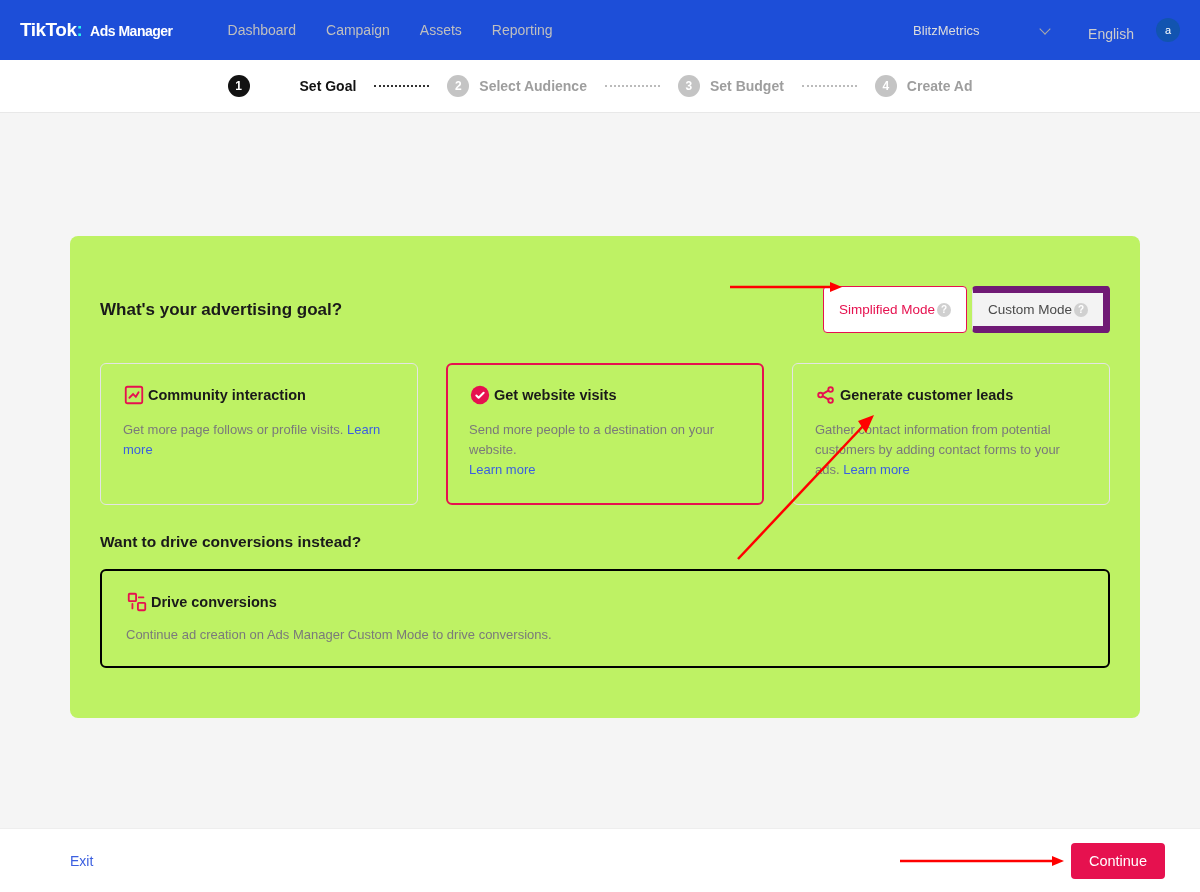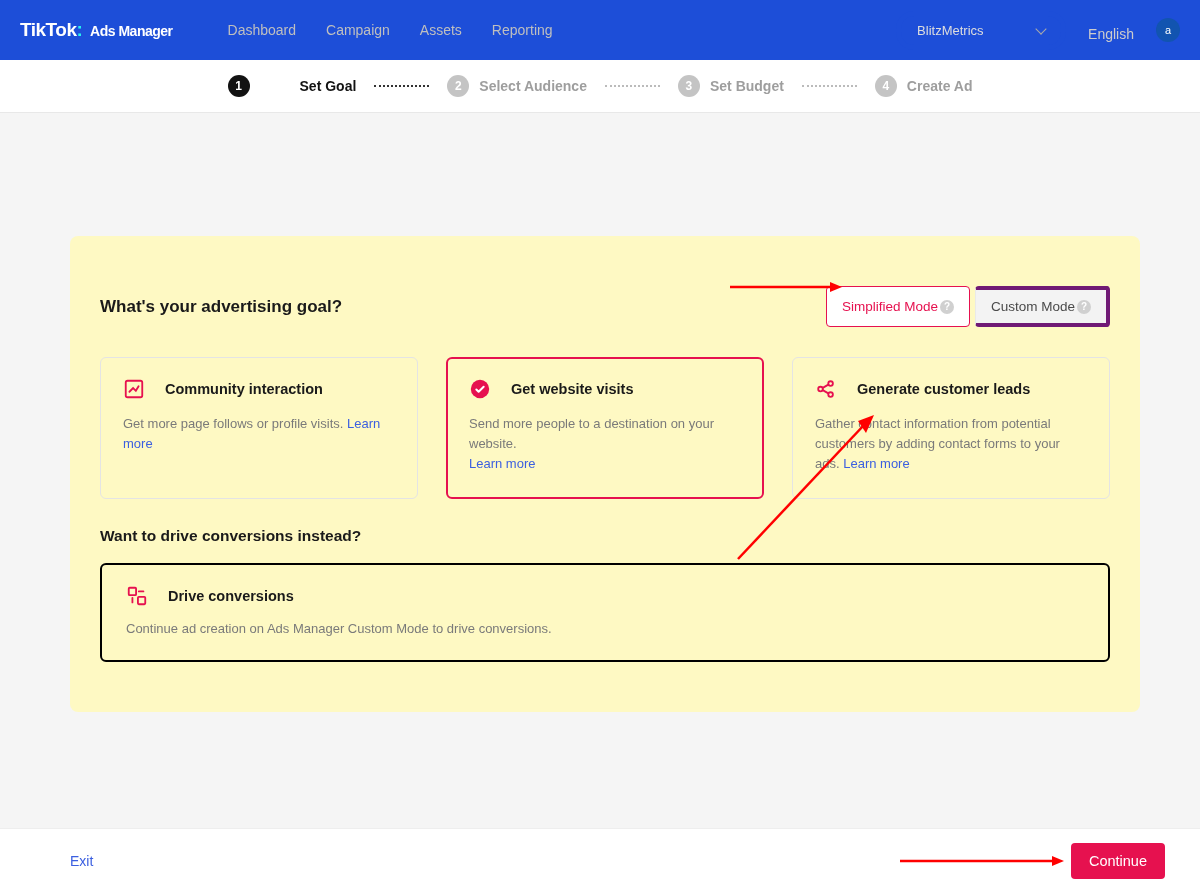--- a/index.html
+++ b/index.html
@@ -42,21 +42,21 @@
       font-size: 14px;
       cursor: pointer;
     }
     .header-right {
       margin-left: auto;
       display: flex;
       align-items: center;
       gap: 22px;
     }
     .account-select {
-      border: 5px solid #1d4ed8;
+      border: 1px solid #1d4ed8;
       border-radius: 18px;
       padding: 7px 16px;
       font-size: 13px;
       color: #ddd;
       min-width: 170px;
       display: flex;
       align-items: center;
       justify-content: space-between;
       cursor: pointer;
     }
@@ -95,21 +95,21 @@
     .step:not(.active) .step-label { color: #9e9e9e; font-weight: 600; }
     .dots {
       width: 55px; border-top: 2px dotted #bbb;
     }
     .dots.dark { border-top-color: #333; }
     
     .main-card {
       position: absolute;
       left: 70px; right: 60px;
       top: 236px;
-      background: #fef9c3;
+      background: #bef264;
       border-radius: 8px;
       padding: 50px 30px;
     }
     .question-row {
       display: flex;
       align-items: center;
       justify-content: space-between;
       margin-bottom: 30px;
     }
     .question {
@@ -127,21 +127,21 @@
       cursor: pointer;
       font-weight: 500;
     }
     .mode-btn.simplified {
       border: 1px solid #e6114f;
       color: #e6114f;
       border-radius: 4px;
       background: #fff;
     }
     .mode-btn.custom {
-      border: 4px solid #701a75;
+      border: 7px solid #701a75;
       border-left: none;
       background: #f3f3f3;
       color: #4a4a4a;
       border-top-right-radius: 4px;
       border-bottom-right-radius: 4px;
       margin-left: 5px;
       border-left: 1px solid #e9e9e9;
       border-radius: 4px;
     }
     .qmark {
@@ -161,21 +161,21 @@
       padding: 20px 22px 24px;
       cursor: pointer;
     }
     .goal-card.selected {
       border: 2px solid #e6114f;
       padding: 19px 21px 23px;
     }
     .goal-head {
       display: flex;
       align-items: center;
-      gap: 20px;
+      gap: 3px;
       margin-bottom: 14px;
     }
     .goal-title { font-size: 14.5px; font-weight: 600; color: #1a1a1a; }
     .goal-desc { font-size: 13px; color: #7a7a7a; line-height: 1.55; }
     .learn-more { color: #3b5fe0; cursor: pointer; }
     .icon-box {
       width: 22px; height: 22px;
       display: flex; align-items: center; justify-content: center;
     }
     .subheading {

